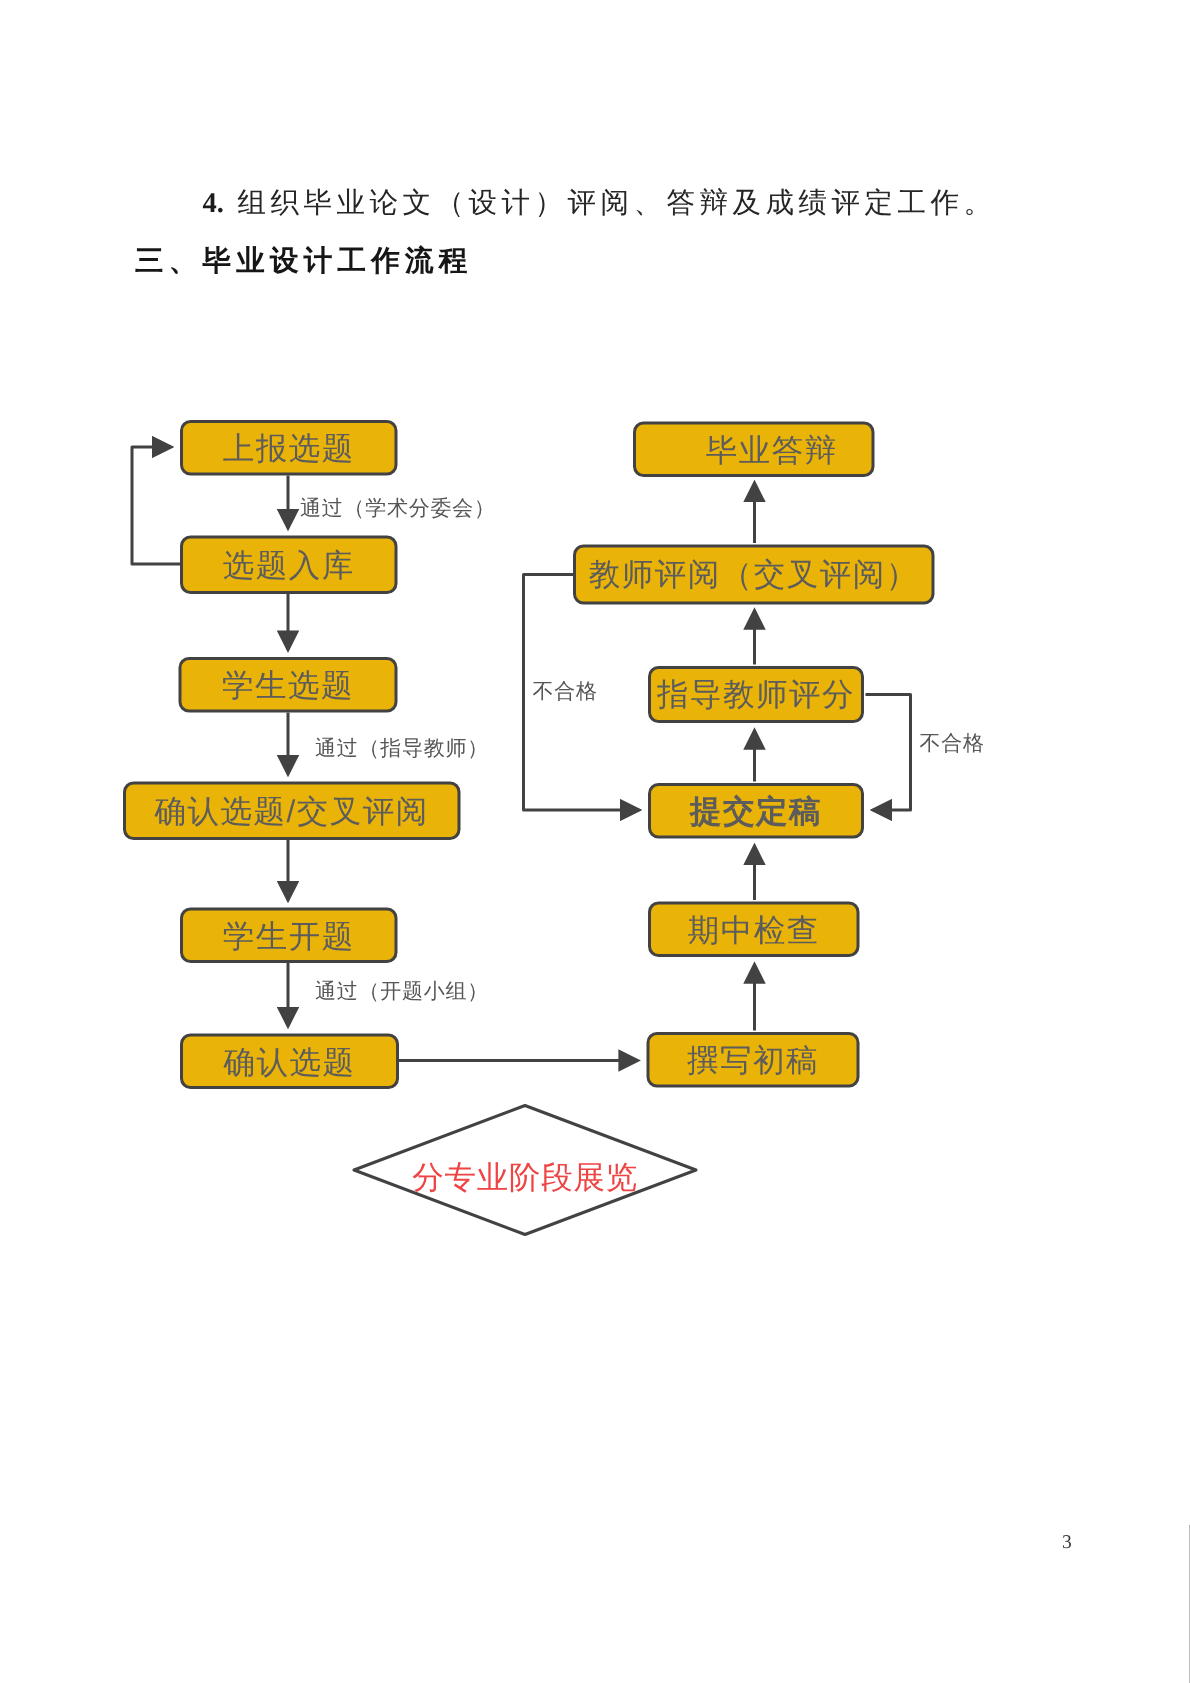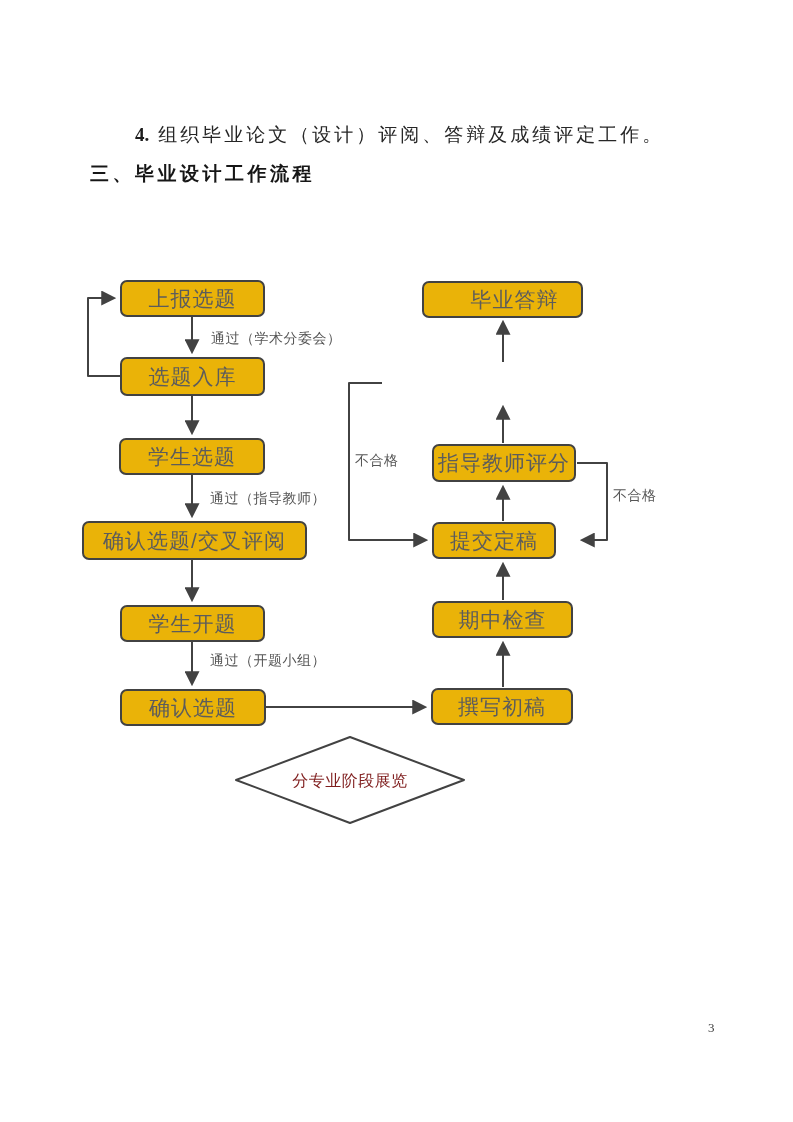--- a/index.html
+++ b/index.html
@@ -38,21 +38,21 @@
     border:2px solid #424242;border-radius:7px;background:#eab308;
     display:flex;align-items:center;justify-content:center;
     font-size:21px;color:#5c5c5c;letter-spacing:1px;white-space:nowrap;
   }
   .edge-label{
     position:absolute;font-size:14px;color:#565656;
     letter-spacing:0.5px;white-space:nowrap;
   }
   .diamond-label{
     position:absolute;left:258px;top:771px;width:184px;
-    text-align:center;font-size:16px;color:#7f1d1d;
+    text-align:center;font-size:21px;color:#ef4444;
     letter-spacing:0.5px;white-space:nowrap;
   }
 </style>
 </head>
 <body>
 
 <div class="page">
 
   <div class="para">
     <span class="num">4.</span><span>组织毕业论文（设计）评阅、答辩及成绩评定工作。</span>
@@ -92,28 +92,29 @@
   </svg>
 
   <div class="node" style="left:120px;top:280px;width:145px;height:37px;">上报选题</div>
   <div class="node" style="left:120px;top:357px;width:145px;height:39px;">选题入库</div>
   <div class="node" style="left:119px;top:438px;width:146px;height:37px;">学生选题</div>
   <div class="node" style="left:82px;top:521px;width:225px;height:39px;">确认选题/交叉评阅</div>
   <div class="node" style="left:120px;top:605px;width:145px;height:37px;">学生开题</div>
   <div class="node" style="left:120px;top:689px;width:146px;height:37px;">确认选题</div>
 
   <div class="node" style="left:422px;top:281px;width:161px;height:37px;padding-left:24px;">毕业答辩</div>
+  <div class="node" style="left:382px;top:363px;width:241px;height:40px;">教师评阅（交叉评阅）</div>
   <div class="node" style="left:432px;top:444px;width:144px;height:38px;">指导教师评分</div>
-  <div class="node" style="left:432px;top:522px;width:124px;height:37px;">提交定稿</div>
+  <div class="node" style="left:432px;top:522px;width:144px;height:37px;font-weight:bold;">提交定稿</div>
   <div class="node" style="left:432px;top:601px;width:141px;height:37px;">期中检查</div>
   <div class="node" style="left:431px;top:688px;width:142px;height:37px;">撰写初稿</div>
 
   <div class="diamond-label">分专业阶段展览</div>
 
-  <div class="edge-label" style="left:211px;top:330px;font-family:Liberation Mono, monospace;">通过（学术分委会）</div>
+  <div class="edge-label" style="left:200px;top:330px;font-family:Liberation Mono, monospace;">通过（学术分委会）</div>
   <div class="edge-label" style="left:210px;top:490px;">通过（指导教师）</div>
   <div class="edge-label" style="left:210px;top:652px;">通过（开题小组）</div>
   <div class="edge-label" style="left:355px;top:452px;">不合格</div>
   <div class="edge-label" style="left:613px;top:487px;">不合格</div>
 
   <div class="pageno">3</div>
 
 </div>
 
 </body></html>

